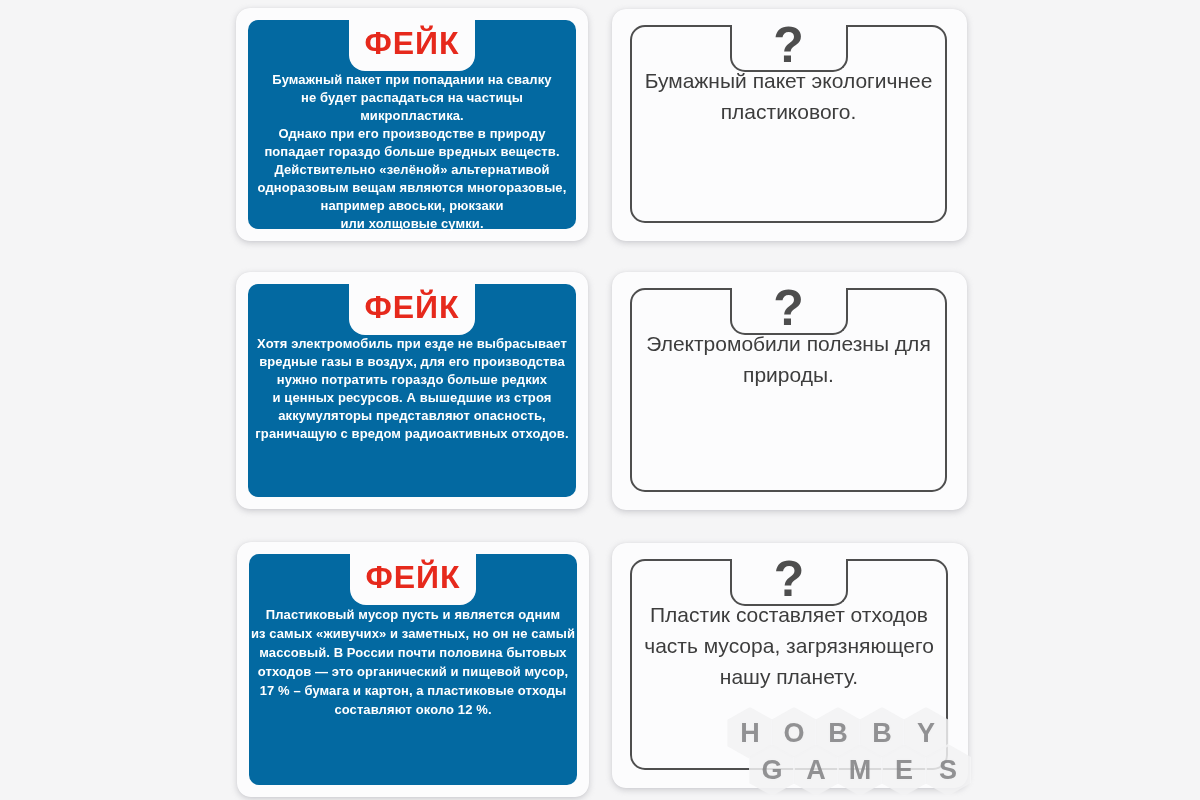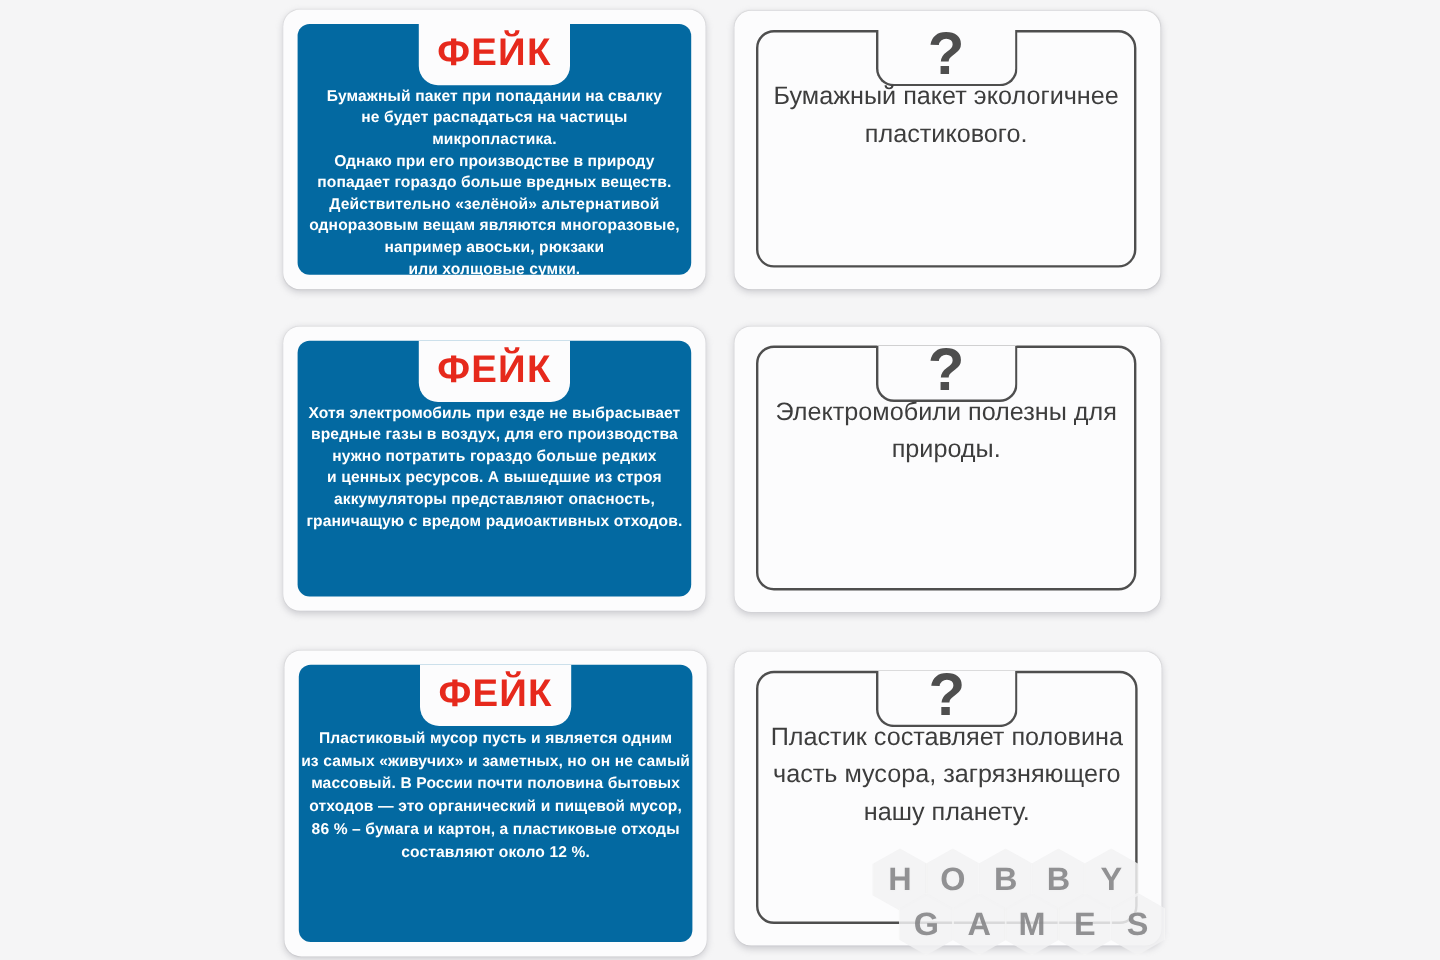--- a/index.html
+++ b/index.html
@@ -181,33 +181,33 @@
 <div class="card c5">
   <div class="red-panel">
     <div class="fake-tab">
       <span class="fake-title">ФЕЙК</span>
     </div>
     <div class="fake-body">
       <div class="fake-text">Пластиковый мусор пусть и является одним
 из самых «живучих» и заметных, но он не самый
 массовый. В России почти половина бытовых
 отходов — это органический и пищевой мусор,
-86 % – бумага и картон, а пластиковые отходы
+17 % – бумага и картон, а пластиковые отходы
 составляют около 12 %.</div>
     </div>
   </div>
 </div>
 
 <div class="card c6">
   <div class="claim-frame">
     <div class="claim-notch">
       <span class="qmark">?</span>
     </div>
     <div class="claim-body">
-      <div class="claim-text">Пластик составляет половина
+      <div class="claim-text">Пластик составляет отходов
 часть мусора, загрязняющего
 нашу планету.</div>
     </div>
   </div>
 </div>
 
 <div class="watermark">
   <div class="hex h1">
       <span>H</span>
     </div>

